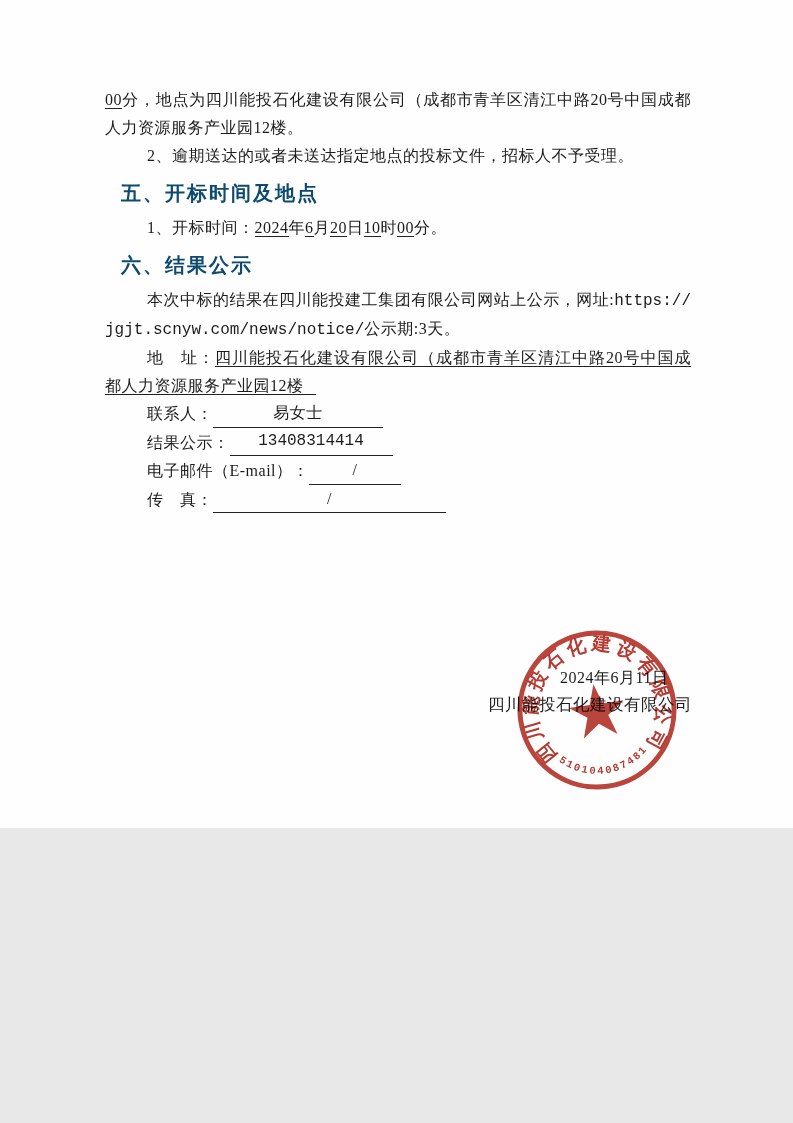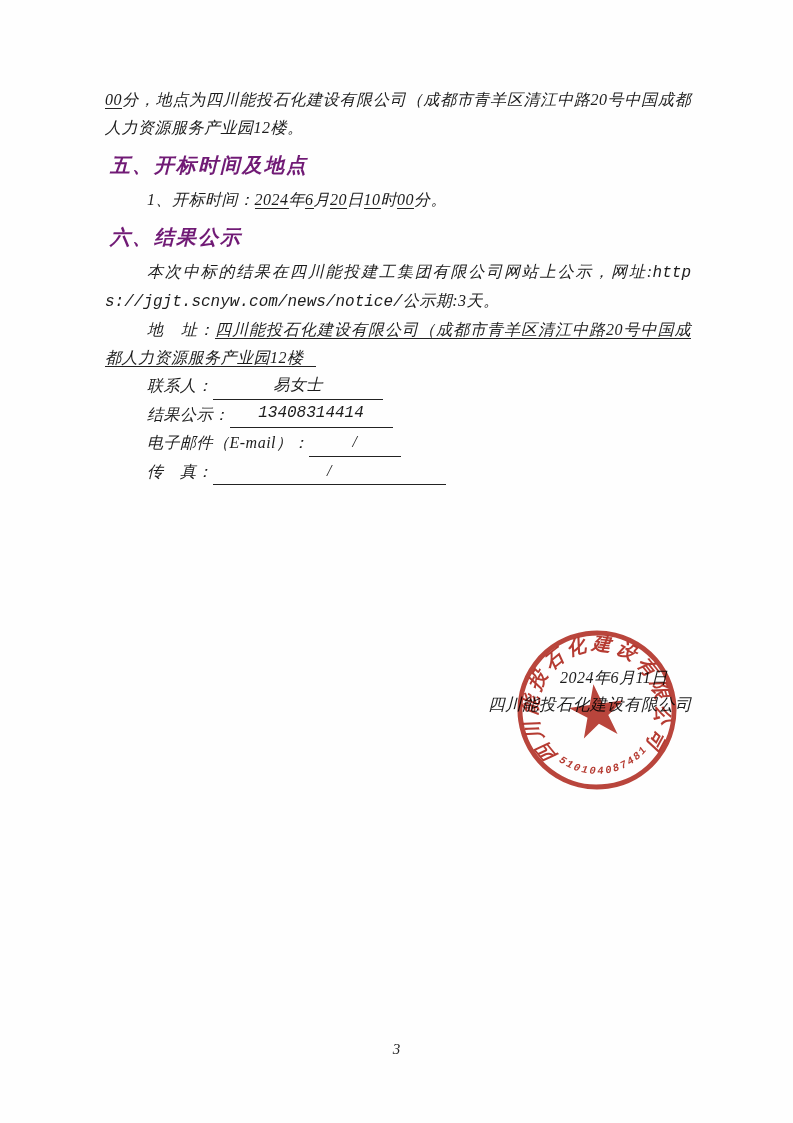--- a/index.html
+++ b/index.html
@@ -1,47 +1,46 @@
 <!DOCTYPE html>
 <html><head>
 <meta charset="utf-8">
 <style>
   * { box-sizing: border-box; }
   html, body { margin: 0; padding: 0; background: #e8e8e8; }
   .page {
     position: relative;
-    width: 793px; height: 1123px;
+    width: 793px; height: 828px;
     margin: 0 auto;
     background: #fefefe;
     font-family: "Liberation Serif", "DejaVu Serif", serif;
     color: #1c1c1c;
     overflow: hidden;
-    font-style: italic;
   }
   .content {
     position: absolute;
     left: 105px; top: 86px;
     width: 586px;
   }
   .para {
     margin: 0;
     font-size: 16px;
     line-height: 28px;
     letter-spacing: 0.5px;
   }
   .justify { text-align: justify; }
   .indent { text-indent: 42px; }
   .heading {
     font-family: "Liberation Sans", "DejaVu Sans", sans-serif;
     font-weight: 700;
     font-size: 20px;
     line-height: 28px;
     letter-spacing: 2px;
-    margin: 9px 0 7px 5px;
-    color: #701a75;
+    margin: 9px 0 7px 16px;
+    color: #0c4a6e;
   }
   .u {
     border-bottom: 1px solid #222;
   }
   .u-pad {
     border-bottom: 1px solid #222;
     padding-right: 12px;
   }
   .after-gap { margin-left: 5px; }
   .mono { font-family: "Liberation Mono", "DejaVu Sans Mono", monospace; letter-spacing: 0; }
@@ -107,20 +106,21 @@
 </style>
 </head>
 <body>
 
 <div class="page">
 
   <div class="content">
 
     <p class="para justify"><span class="u">00</span><span>分，地点为四川能投石化建设有限公司（成都市青羊区清江中路20号中国成都人力资源服务产业园12楼。</span></p>
 
+    <p class="para indent">2、逾期送达的或者未送达指定地点的投标文件，招标人不予受理。</p>
 
     <h2 class="heading">五、开标时间及地点</h2>
 
     <p class="para indent"><span>1、开标时间：</span><span class="u">2024</span><span>年</span><span class="u">6</span><span>月</span><span class="u">20</span><span>日</span><span class="u">10</span><span>时</span><span class="u">00</span><span>分。</span></p>
 
 
     <h2 class="heading">六、结果公示</h2>
 
     <p class="para indent justify"><span>本次中标的结果在四川能投建工集团有限公司网站上公示，网址:</span><span class="mono break-url">https://jgjt.scnyw.com/news/notice/</span><span>公示期:3天。</span></p>
 

